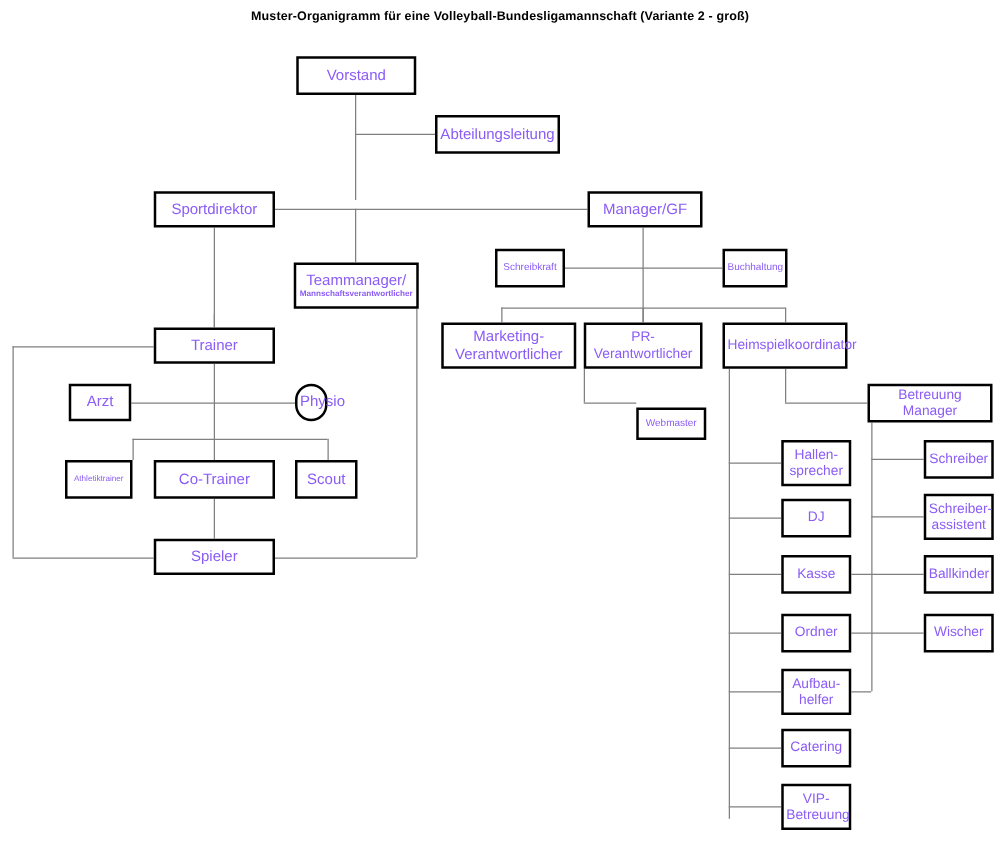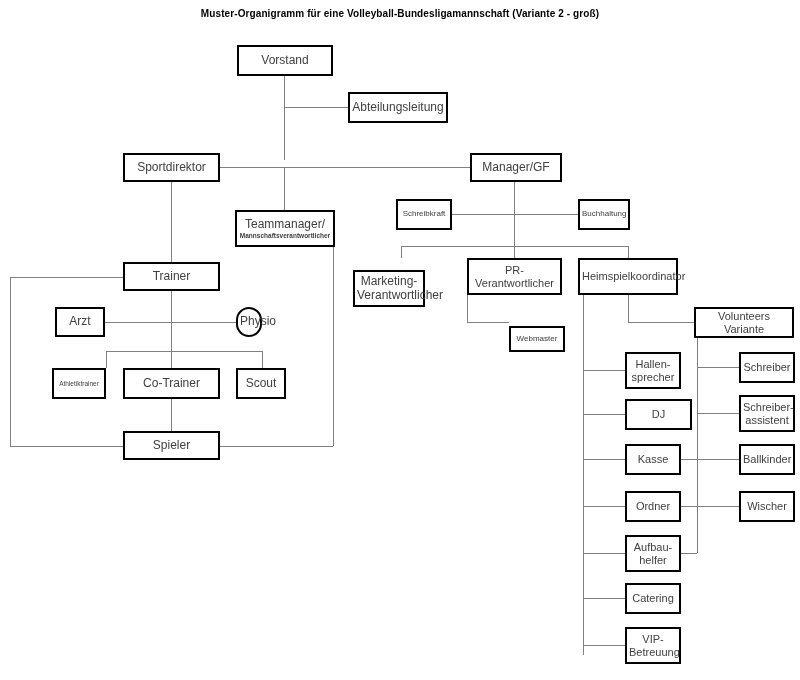--- a/index.html
+++ b/index.html
@@ -34,21 +34,21 @@
     position: absolute;
     box-sizing: border-box;
     background: #ffffff;
     border: 2px solid #000000;
     display: flex;
     align-items: center;
     justify-content: center;
     text-align: center;
     line-height: 1.12;
     z-index: 3;
-    color: #404040;
+    color: #8b5cf6;
     padding: 10px 2px;
   }
   .node .lbl {
     display: block;
     width: 100%;
     white-space: pre-line;
   }
   .sz-reg  { font-size: 12px; }
   .sz-sm   { font-size: 11px; }
   .sz-xs   { font-size: 8px; }
@@ -126,21 +126,21 @@
       </div>
       <div class="node sz-reg" style="left: 235px; top: 210px; width: 100px; height: 37px;">
         <span class="lbl"><span style="display: block;">Teammanager/</span><span style="display: block; font-size: 6.5px; font-weight: bold;">Mannschaftsverantwortlicher</span></span>
       </div>
       <div class="node sz-xs" style="left: 396px; top: 199px; width: 56px; height: 31px;">
         <span class="lbl">Schreibkraft</span>
       </div>
       <div class="node sz-xs" style="left: 578px; top: 199px; width: 52px; height: 31px;">
         <span class="lbl">Buchhaltung</span>
       </div>
-      <div class="node sz-reg" style="left: 353px; top: 258px; width: 72px; height: 37px; margin-top: 12px;">
+      <div class="node sz-reg" style="left: 353px; top: 258px; width: 108px; height: 37px;">
         <span class="lbl">Marketing-
 Verantwortlicher</span>
       </div>
       <div class="node sz-sm" style="left: 467px; top: 258px; width: 95px; height: 37px;">
         <span class="lbl">PR-Verantwortlicher</span>
       </div>
       <div class="node sz-sm" style="left: 578px; top: 258px; width: 100px; height: 37px;">
         <span class="lbl">Heimspielkoordinator</span>
       </div>
       <div class="node sz-xs" style="left: 509px; top: 326px; width: 56px; height: 26px;">
@@ -161,30 +161,30 @@
       <div class="node sz-reg" style="left: 123px; top: 368px; width: 97px; height: 31px;">
         <span class="lbl">Co-Trainer</span>
       </div>
       <div class="node sz-reg" style="left: 236px; top: 368px; width: 50px; height: 31px;">
         <span class="lbl">Scout</span>
       </div>
       <div class="node sz-reg" style="left: 123px; top: 431px; width: 97px; height: 29px;">
         <span class="lbl">Spieler</span>
       </div>
       <div class="node sz-sm" style="left: 694px; top: 307px; width: 100px; height: 31px;">
-        <span class="lbl">Volunteers Variante</span>
+        <span class="lbl">Betreuung Manager</span>
       </div>
       <div class="node sz-sm" style="left: 625px; top: 352px; width: 56px; height: 37px;">
         <span class="lbl">Hallen-
 sprecher</span>
       </div>
       <div class="node sz-sm" style="left: 739px; top: 352px; width: 56px; height: 31px;">
         <span class="lbl">Schreiber</span>
       </div>
-      <div class="node sz-sm" style="left: 625px; top: 399px; width: 67px; height: 31px;">
+      <div class="node sz-sm" style="left: 625px; top: 399px; width: 56px; height: 31px;">
         <span class="lbl">DJ</span>
       </div>
       <div class="node sz-sm" style="left: 739px; top: 395px; width: 56px; height: 37px;">
         <span class="lbl">Schreiber-
 assistent</span>
       </div>
       <div class="node sz-sm" style="left: 625px; top: 444px; width: 56px; height: 31px;">
         <span class="lbl">Kasse</span>
       </div>
       <div class="node sz-sm" style="left: 739px; top: 444px; width: 56px; height: 31px;">

